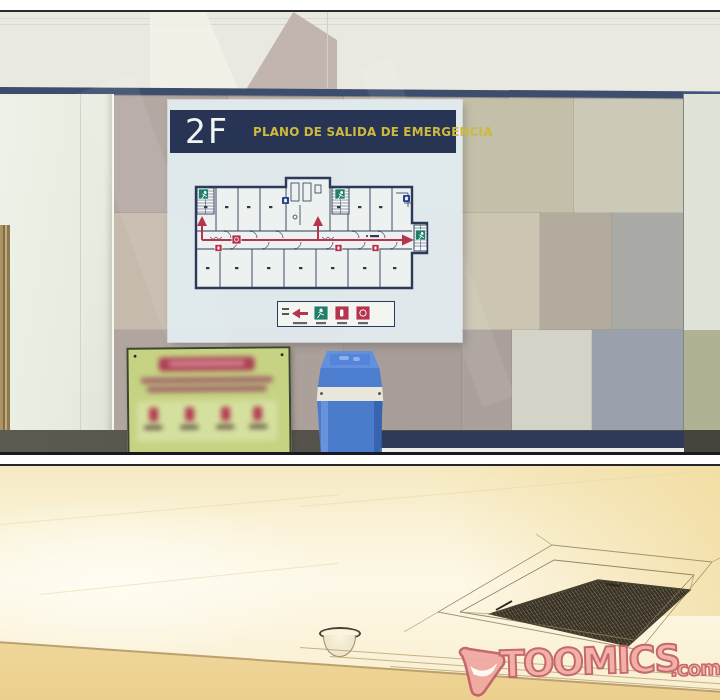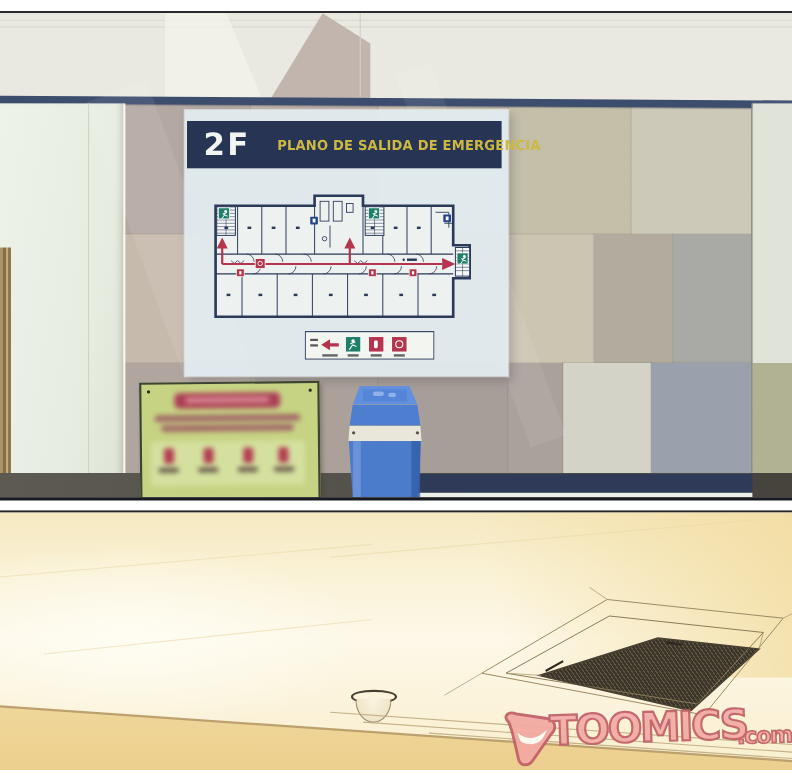--- a/index.html
+++ b/index.html
@@ -40,21 +40,21 @@
   .rwall-line{left:683px;top:82px;width:1px;height:358px;background:#85857a;}
   .rwall-top{left:684px;top:82px;width:36px;height:236px;background:#e0e3d7;}
   .rwall-bot{left:684px;top:318px;width:36px;height:102px;background:#b1b194;}
   .rwall-floor{left:684px;top:418px;width:36px;height:22px;background:#46443c;}
   .glass-streak{background:rgba(255,255,255,.08);transform:rotate(-20deg);}
   
   .board{left:168px;top:88px;width:294px;height:242px;background:rgba(225,234,238,.96);
          box-shadow:0 0 0 1px rgba(250,252,252,.55),3px 4px 8px rgba(60,60,75,.28);}
   .board-header{position:absolute;left:2px;top:10px;width:286px;height:43px;background:#273453;
                 display:flex;align-items:center;}
-  .floor-label{color:#f3f5f3;font-size:28px;font-weight:bold;margin-left:15px;letter-spacing:2px;line-height:1;}
+  .floor-label{color:#f3f5f3;font-size:33px;font-weight:normal;margin-left:15px;letter-spacing:2px;line-height:1;}
   .board-title{color:#cdb93f;font-size:12.5px;font-weight:bold;letter-spacing:.2px;margin-left:24px;
                transform:scaleX(.95);transform-origin:left center;white-space:nowrap;}
   .plan-svg{position:absolute;left:22px;top:73px;}
   .legend-svg{position:absolute;left:109px;top:201px;}
   
   .gsign{left:127px;top:335px;width:160px;height:104px;background:#c6d383;border:2px solid #3c4434;
          transform:rotate(-0.6deg);box-shadow:2px 3px 4px rgba(50,55,40,.35);}
   .gsign-blur{position:absolute;left:0;top:0;right:0;bottom:0;filter:blur(2.4px);}
   .gs-pill{position:absolute;left:30px;top:8px;width:96px;height:14px;background:#ab3f56;border-radius:4px;}
   .gs-pill i{position:absolute;left:10px;top:4px;width:76px;height:5px;background:#d98a95;border-radius:2px;}

